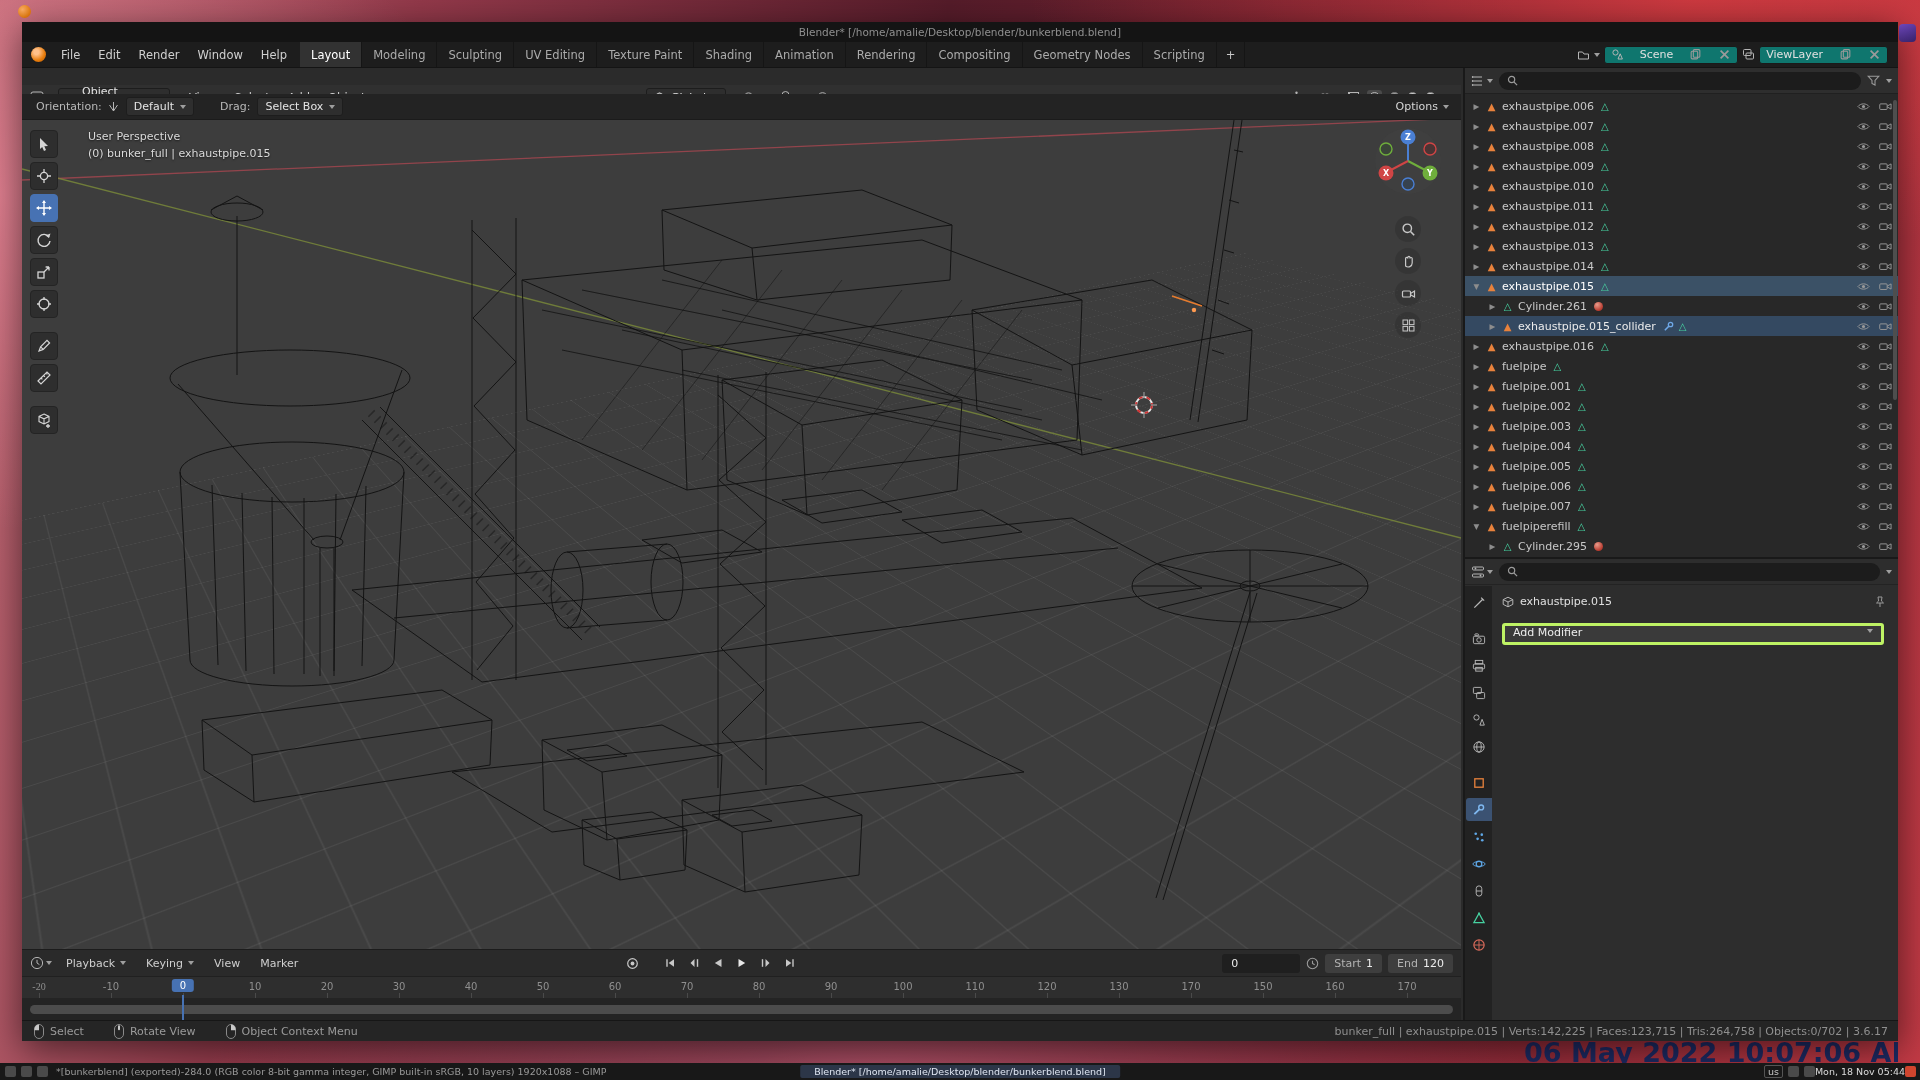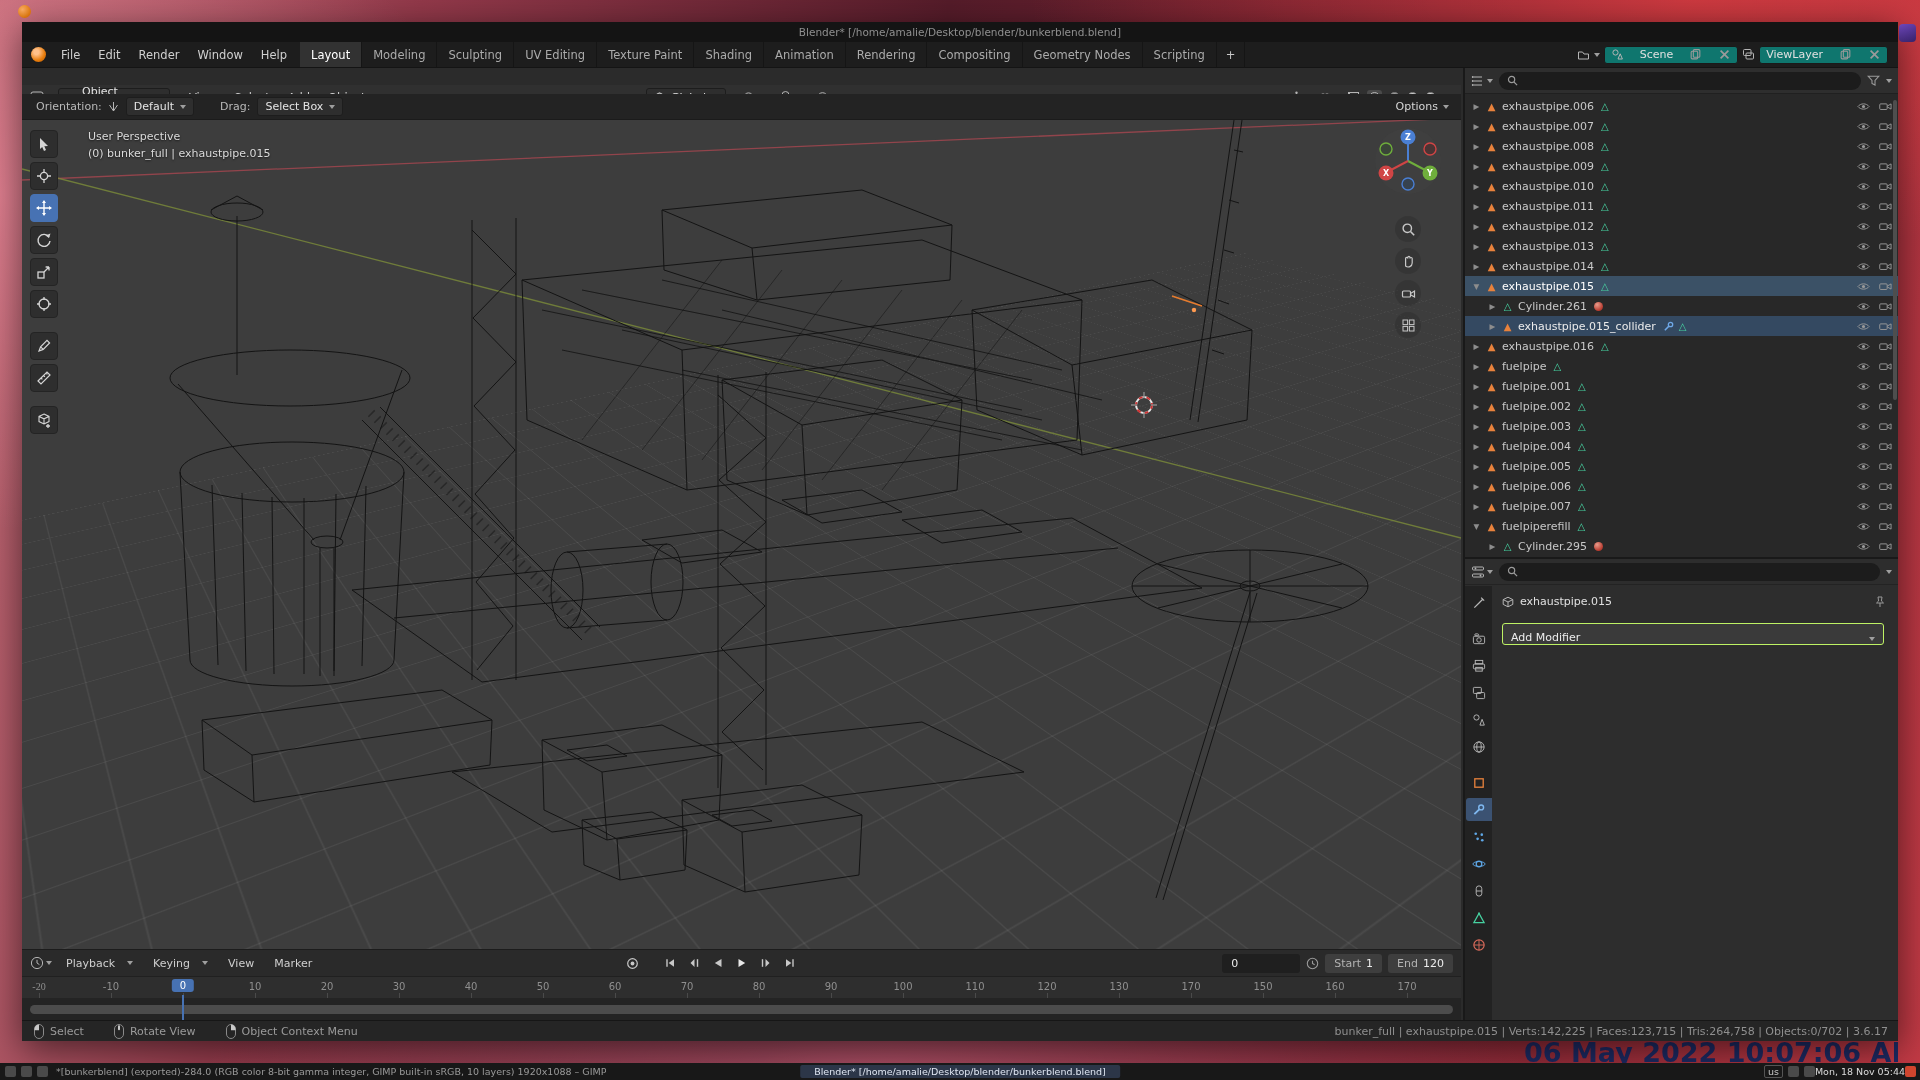--- a/index.html
+++ b/index.html
@@ -74,21 +74,21 @@
   .vtool svg{width:16px;height:16px}
   .vtool.gap{margin-top:10px}
   #vp-overlay{position:absolute;left:66px;top:8px;z-index:5;font-size:11px;color:#dadada;text-shadow:0 1px 2px rgba(0,0,0,.65);line-height:17px}
   #vp-gizmo{position:absolute;right:18px;top:6px;z-index:6}
   .vnav{position:absolute;right:40px;width:26px;height:26px;border-radius:13px;background:rgba(45,45,45,.45);display:flex;align-items:center;justify-content:center;z-index:6}
   .vnav svg{width:15px;height:15px}
   
   #timeline{position:absolute;left:0;bottom:0;right:0;height:71px;background:#2a2a2a;border-top:1px solid #1c1c1c}
   #tl-header{position:absolute;left:0;top:0;right:0;height:27px;display:flex;align-items:center;border-bottom:1px solid #202020}
   #tl-menus{display:flex;margin-left:4px}
-  .tl-menu{padding:0 10px;font-size:11px;color:#cfcfcf;display:flex;align-items:center;gap:12px}
+  .tl-menu{padding:0 10px;font-size:11px;color:#cfcfcf;display:flex;align-items:center;gap:5px}
   #tl-transport{position:absolute;left:600px;top:4px;display:flex;align-items:center;gap:3px}
   .tbtn{width:21px;height:18px;display:flex;align-items:center;justify-content:center;border-radius:3px}
   .tbtn svg{width:12px;height:10px}
   .tbtn.rec svg{width:13px;height:13px}
   #tl-fields{position:absolute;right:8px;top:4px;display:flex;align-items:center;gap:6px;font-size:11px}
   .tl-field{background:#3e3e3e;border-radius:3px;height:19px;display:flex;align-items:center;justify-content:center;color:#ececec;gap:5px;padding:0 9px}
   .tl-field .flabel{color:#b2b2b2}
   #frame-field{background:#1f1f1f;width:78px;justify-content:flex-start}
   #tl-ruler{position:absolute;left:0;top:27px;right:0;height:22px;background:#2e2e2e;border-bottom:1px solid #242424}
   .tl-num{position:absolute;top:4px;transform:translateX(-50%);font-size:10px;color:#8f8f8f}
@@ -121,21 +121,21 @@
   #properties{position:absolute;left:0;top:489px;right:0;bottom:0;background:#2d2d2d;border-top:2px solid #191919}
   #prop-header{height:26px;display:flex;align-items:center;padding:0 6px;gap:6px;border-bottom:1px solid #232323}
   #prop-tabs{position:absolute;left:0;top:27px;width:27px;bottom:0;background:#222;display:flex;flex-direction:column;align-items:center;padding-top:5px}
   .ptab{width:26px;height:23px;display:flex;align-items:center;justify-content:center;margin-bottom:4px;border-radius:3px 0 0 3px}
   .ptab svg{width:14px;height:14px}
   .ptab.active{background:#3b5272}
   .ptab.gap{margin-top:9px}
   #prop-crumb{position:absolute;left:37px;top:36px;right:12px;display:flex;align-items:center;font-size:11px;color:#e0e0e0;gap:6px}
   #prop-crumb svg{width:12px;height:12px}
   #crumb-pin{position:absolute;right:0}
-  #add-modifier{position:absolute;left:37px;right:14px;top:64px;height:22px;background:#3a3a3a;border:1px solid #bef264;border-radius:3px;display:flex;align-items:flex-end;justify-content:space-between;padding:0 8px;font-size:11px;color:#ececec}
+  #add-modifier{position:absolute;left:37px;right:14px;top:64px;height:22px;background:#3a3a3a;border:3px solid #bef264;border-radius:3px;display:flex;align-items:flex-start;justify-content:space-between;padding:0 8px;font-size:11px;color:#ececec}
   
   #statusbar{position:absolute;left:0;right:0;bottom:0;height:21px;background:#252525;border-top:1px solid #161616;display:flex;align-items:center;font-size:11px;color:#9a9a9a}
   #status-hints{display:flex;gap:30px;margin-left:12px}
   .hint{display:flex;align-items:center;gap:6px}
   .hint svg{width:10px;height:15px}
   #status-stats{margin-left:auto;margin-right:10px;color:#8f8f8f;white-space:nowrap}
 </style>
 </head>
 <body>
 

